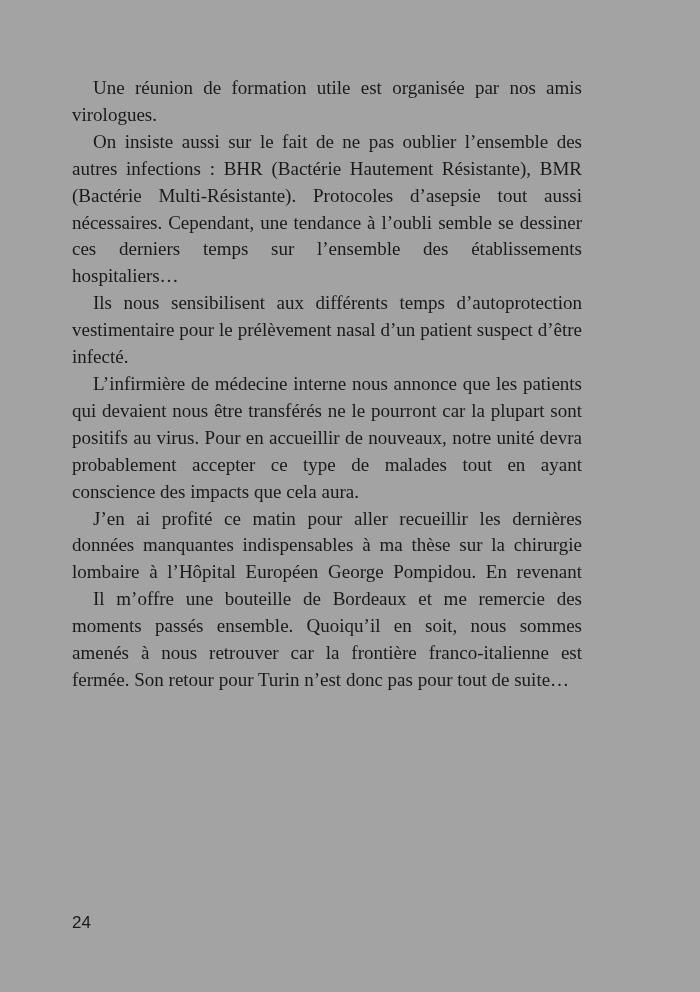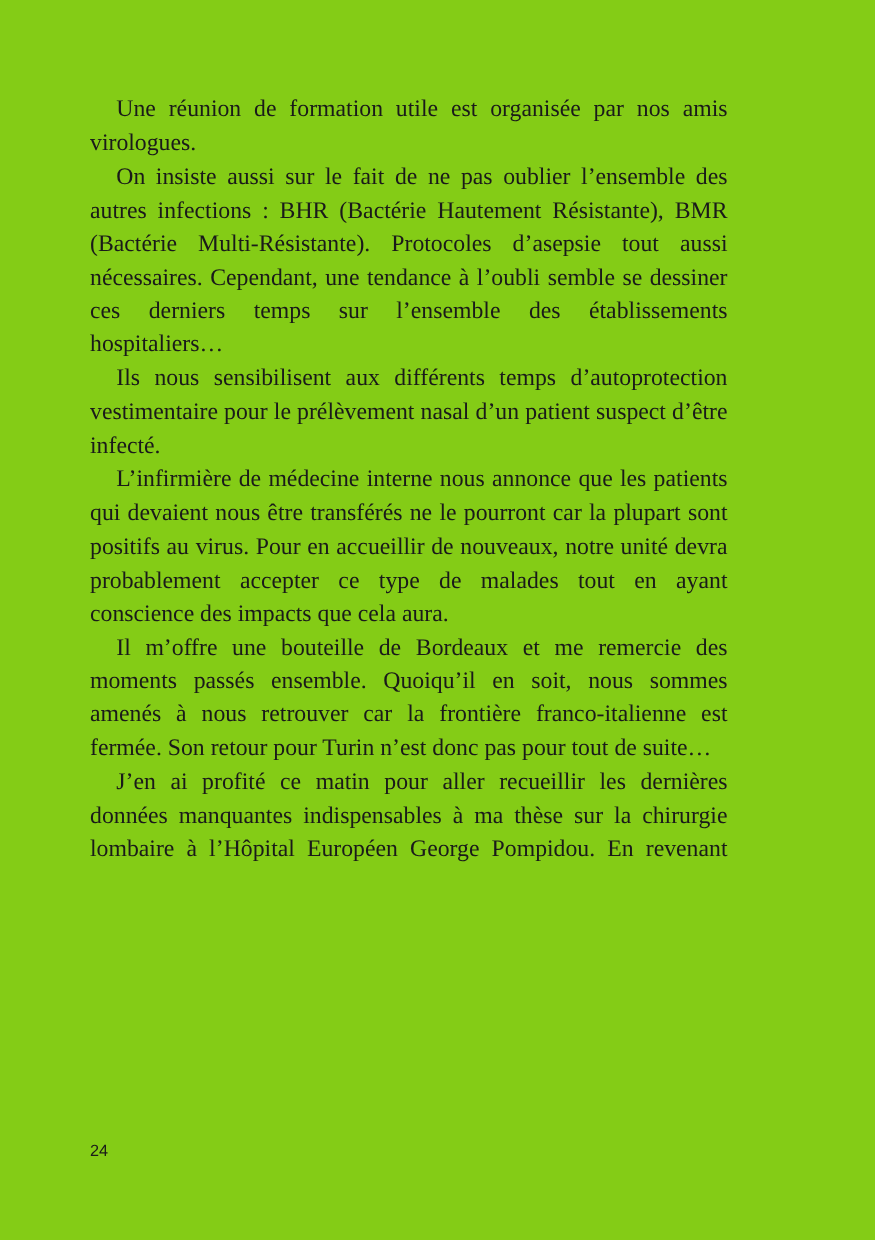--- a/index.html
+++ b/index.html
@@ -12,21 +12,21 @@
       height: 992px;
       position: relative;
       overflow: hidden;
     }
     .page {
       position: absolute;
       left: 0;
       top: 0;
       width: 700px;
       height: 992px;
-      background: #84cc16;
+      background: #a3a3a3;
     }
     .text-block {
       position: absolute;
       left: 72px;
       top: 75px;
       width: 510px;
       font-family: "Liberation Serif", "DejaVu Serif", serif;
       font-size: 19px;
       line-height: 26.9px;
       color: #1a1a1a;
@@ -35,30 +35,30 @@
       margin: 0;
       text-indent: 21px;
       text-align: justify;
       hyphens: none;
     }
     .page-number {
       position: absolute;
       left: 72px;
       top: 913px;
       font-family: "Liberation Sans", "DejaVu Sans", sans-serif;
-      font-size: 13px;
+      font-size: 17px;
       color: #1a1a1a;
     }
   </style>
 </head>
 <body>
 
 <div class="page">
   <div class="text-block">
     <p class="para">Une réunion de formation utile est organisée par nos amis virologues.</p>
     <p class="para">On insiste aussi sur le fait de ne pas oublier l’ensemble des autres infections : BHR (Bactérie Hautement Résistante), BMR (Bactérie Multi-Résistante). Protocoles d’asepsie tout aussi nécessaires. Cependant, une tendance à l’oubli semble se dessiner ces derniers temps sur l’ensemble des établissements hospitaliers…</p>
     <p class="para">Ils nous sensibilisent aux différents temps d’autoprotection vestimentaire pour le prélèvement nasal d’un patient suspect d’être infecté.</p>
     <p class="para">L’infirmière de médecine interne nous annonce que les patients qui devaient nous être transférés ne le pourront car la plupart sont positifs au virus. Pour en accueillir de nouveaux, notre unité devra probablement accepter ce type de malades tout en ayant conscience des impacts que cela aura.</p>
+    <p class="para" style="text-align-last: justify;">J’en ai profité ce matin pour aller recueillir les dernières données manquantes indispensables à ma thèse sur la chirurgie lombaire à l’Hôpital Européen George Pompidou. En revenant</p>
     <p class="para">Il m’offre une bouteille de Bordeaux et me remercie des moments passés ensemble. Quoiqu’il en soit, nous sommes amenés à nous retrouver car la frontière franco-italienne est fermée. Son retour pour Turin n’est donc pas pour tout de suite…</p>
-    <p class="para" style="text-align-last: justify;">J’en ai profité ce matin pour aller recueillir les dernières données manquantes indispensables à ma thèse sur la chirurgie lombaire à l’Hôpital Européen George Pompidou. En revenant</p>
   </div>
   <div class="page-number">24</div>
 </div>
 
 </body></html>

